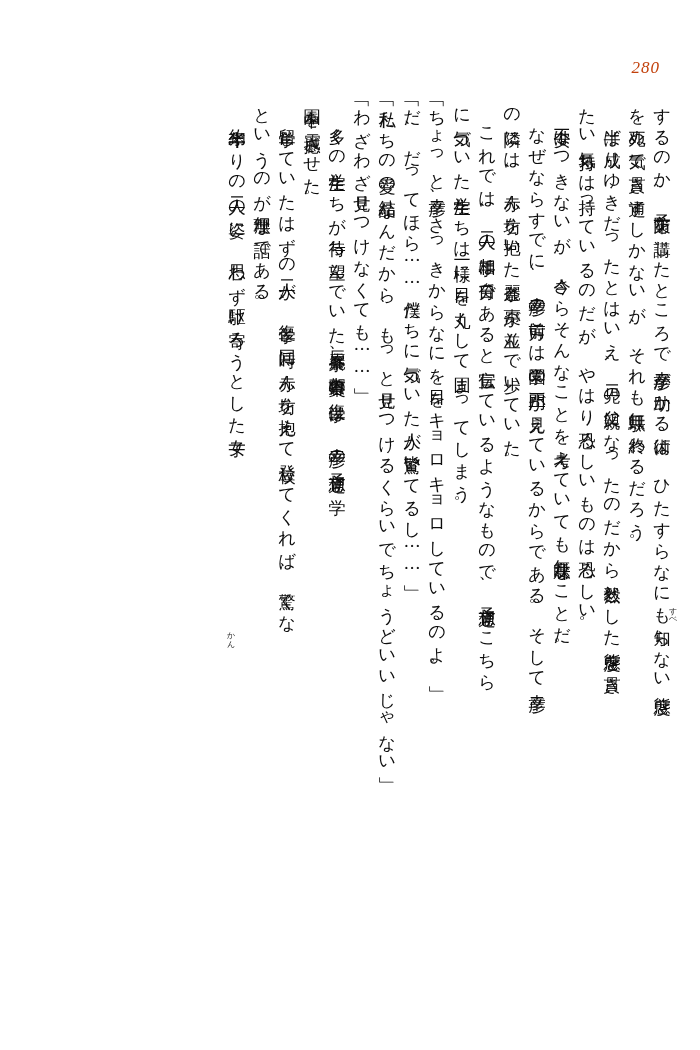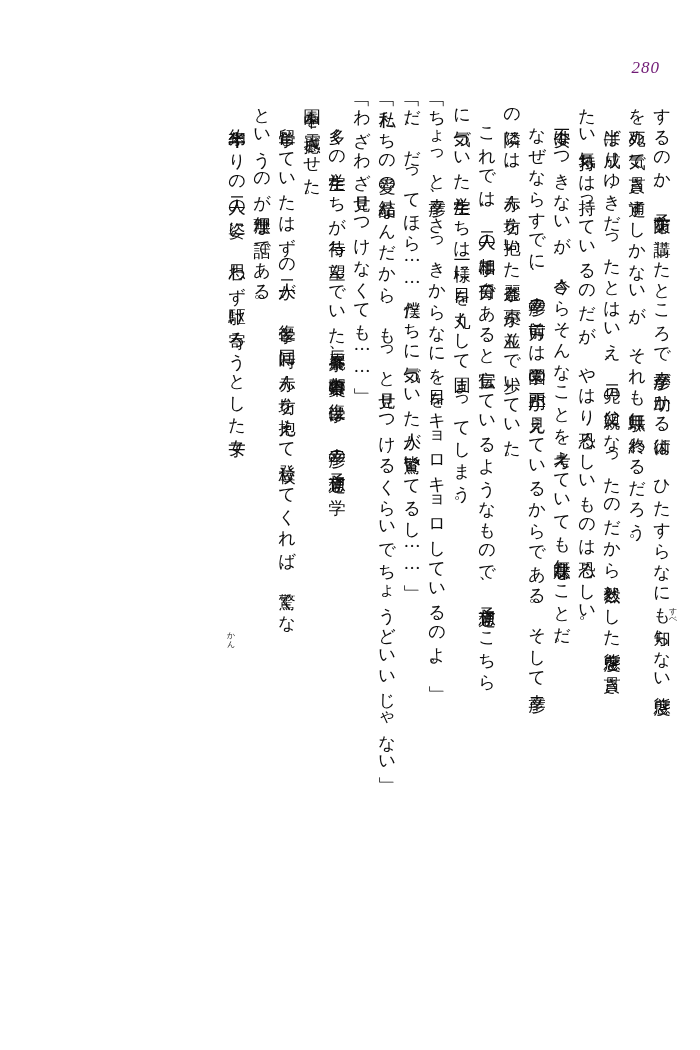--- a/index.html
+++ b/index.html
@@ -19,21 +19,21 @@
     overflow: hidden;
   }
   #page-number {
     position: absolute;
     top: 58px;
     right: 40px;
     font-family: "Liberation Serif", "DejaVu Serif", serif;
     font-size: 17px;
     font-style: italic;
     letter-spacing: 1px;
-    color: #701a75;
+    color: #c2410c;
   }
   #body-text {
     position: absolute;
     top: 96px;
     right: 30px;
     left: 30px;
     bottom: 30px;
     display: flex;
     flex-direction: row-reverse;
     justify-content: flex-start;

